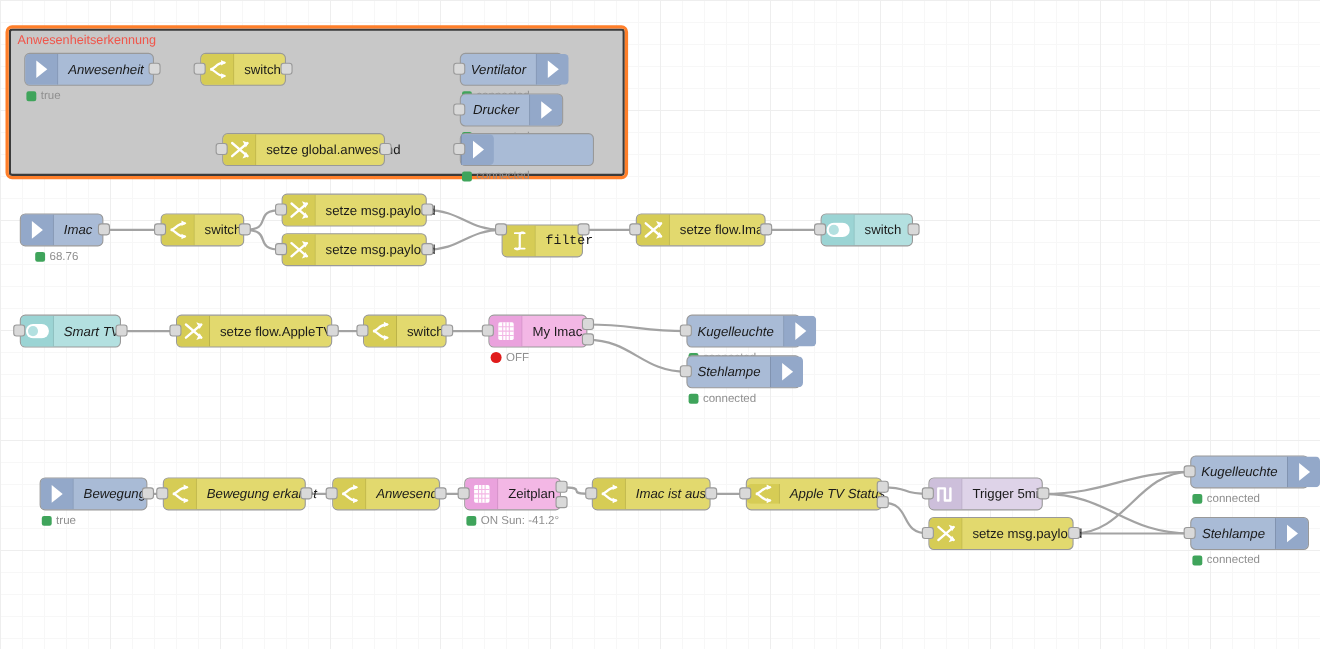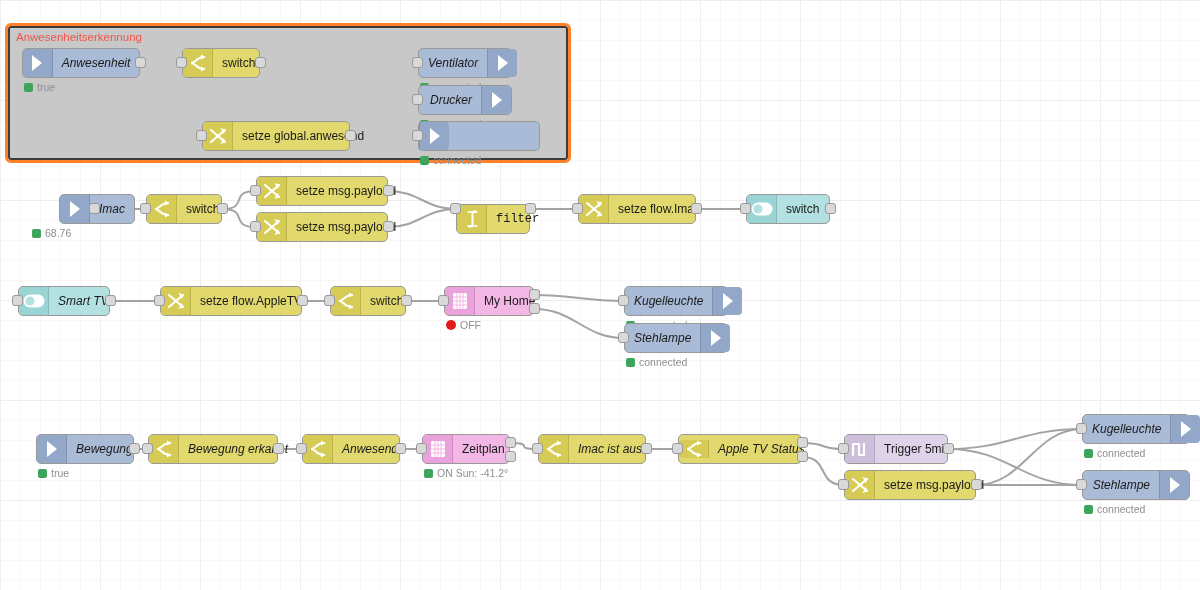--- a/index.html
+++ b/index.html
@@ -134,21 +134,21 @@
       <path d="M948 449 C1008.3 449, 1021.7 485, 1082 485" fill="none" stroke="#a3a3a3" stroke-width="2"></path>
       <path d="M976 485 C1023.7 485, 1034.3 429, 1082 429" fill="none" stroke="#a3a3a3" stroke-width="2"></path>
       <path d="M976 485 C1023.7 485, 1034.3 485, 1082 485" fill="none" stroke="#a3a3a3" stroke-width="2"></path>
     </svg>
   <div id="groups-layer">
       <div class="group-box" style="left: 8px; top: 26px; width: 560px; height: 134px; background: rgb(200, 200, 200); border-color: rgb(59, 59, 59); outline-color: rgb(255, 127, 42);">
         <div class="group-label" style="color: rgb(240, 85, 74);">Anwesenheitserkennung</div>
       </div>
     </div>
   <div id="nodes-layer">
-      <div class="node left-icon italic" style="left: 22px; top: 48px; width: 118px; background: rgb(169, 187, 214); justify-content: center;">
+      <div class="node left-icon italic" style="left: 22px; top: 48px; width: 118px; background: rgb(169, 187, 214);">
         <div class="icon-box" style="background: rgb(147, 168, 201);">
           <svg class="glyph" width="16" height="18" viewBox="0 0 16 18">
             <path d="M3 1 L3 17 L13 9 Z" fill="white"></path>
           </svg>
         </div>
         <div class="label">Anwesenheit</div>
       </div>
       <div class="port out" style="left: 135px; top: 57px;"></div>
       <div class="status" style="left: 24px; top: 81px;">
         <span class="dot" style="background: rgb(63, 164, 91);"></span>
@@ -210,21 +210,21 @@
           <svg class="glyph" width="16" height="18" viewBox="0 0 16 18">
             <path d="M3 1 L3 17 L13 9 Z" fill="white"></path>
           </svg>
         </div>
       </div>
       <div class="port in" style="left: 412px; top: 130px;"></div>
       <div class="status" style="left: 420px; top: 154px;">
         <span class="dot" style="background: rgb(63, 164, 91);"></span>
         <span class="txt">connected</span>
       </div>
-      <div class="node left-icon italic" style="left: 18px; top: 194px; width: 76px; background: rgb(169, 187, 214); margin-left: 41px;">
+      <div class="node left-icon italic" style="left: 18px; top: 194px; width: 76px; background: rgb(169, 187, 214);">
         <div class="icon-box" style="background: rgb(147, 168, 201);">
           <svg class="glyph" width="16" height="18" viewBox="0 0 16 18">
             <path d="M3 1 L3 17 L13 9 Z" fill="white"></path>
           </svg>
         </div>
         <div class="label">Imac</div>
       </div>
       <div class="port out" style="left: 89px; top: 203px;"></div>
       <div class="status" style="left: 20px; top: 227px; padding-left: 12px;">
         <span class="dot" style="background: rgb(63, 164, 91);"></span>
@@ -347,21 +347,21 @@
             <g stroke="#f3b7e5" stroke-width="1">
               <path d="M1 5 H15"></path>
               <path d="M1 9 H15"></path>
               <path d="M1 13 H15"></path>
               <path d="M5 1 V17"></path>
               <path d="M8 1 V17"></path>
               <path d="M11 1 V17"></path>
             </g>
           </svg>
         </div>
-        <div class="label">My Home</div>
+        <div class="label">My Imac</div>
       </div>
       <div class="port in" style="left: 438px; top: 295px;"></div>
       <div class="port out" style="left: 529px; top: 289px;"></div>
       <div class="port out" style="left: 529px; top: 303px;"></div>
       <div class="status" style="left: 446px; top: 319px;">
         <span class="dot red" style="background: rgb(224, 27, 27);"></span>
         <span class="txt">OFF</span>
       </div>
       <div class="node right-icon italic" style="left: 624px; top: 286px; width: 104px; background: rgb(169, 187, 214);">
         <div class="icon-box" style="background: rgb(147, 168, 201);">

